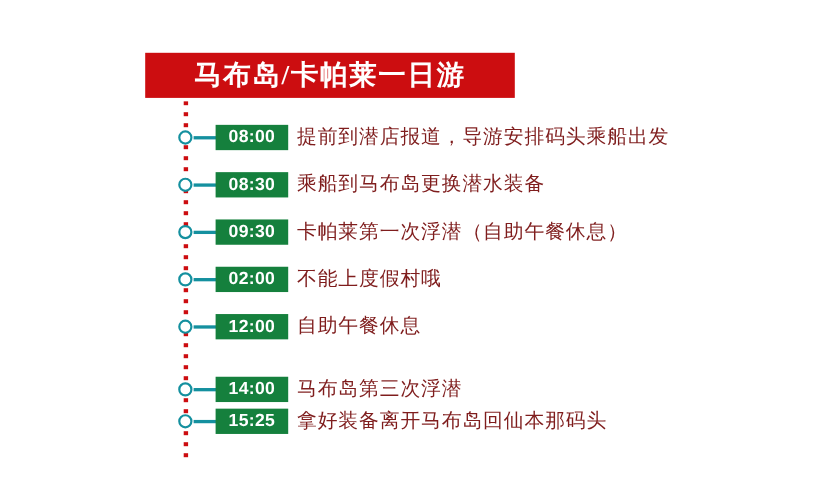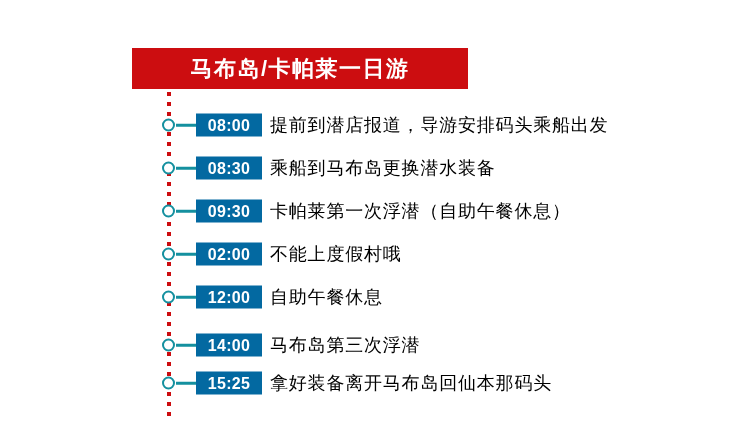--- a/index.html
+++ b/index.html
@@ -25,26 +25,26 @@
     height: 41px;
     background: #cc0d10;
     display: flex;
     align-items: center;
     justify-content: center;
     box-sizing: border-box;
     padding: 0 14px;
   }
   #title-banner .title-text {
     color: #ffffff;
-    font-size: 22px;
+    font-size: 25px;
     font-weight: bold;
     letter-spacing: 1.5px;
     line-height: 1;
     white-space: nowrap;
-    font-family: Liberation Sans, sans-serif;
+    font-family: Liberation Serif, serif;
   }
 
   
   #timeline {
     position: absolute;
     left: 0;
     top: 0;
     width: 750px;
     height: 447px;
   }
@@ -100,38 +100,38 @@
     background: #14909f;
   }
 
   .tl-time {
     position: absolute;
     left: 196px;
     top: 50%;
     transform: translateY(-50%);
     width: 66px;
     height: 23px;
-    background: #0369a1;
+    background: #15803d;
     color: #ffffff;
     font-size: 16px;
     font-weight: bold;
     letter-spacing: 0.3px;
     display: flex;
     align-items: center;
     justify-content: center;
     box-sizing: border-box;
     font-family: "Liberation Sans", "DejaVu Sans", sans-serif;
   }
 
   .tl-desc {
     position: absolute;
     left: 270px;
     top: 50%;
     transform: translateY(-50%);
-    color: #000000;
+    color: #7f1d1d;
     font-size: 18px;
     font-weight: normal;
     letter-spacing: 0.8px;
     white-space: nowrap;
     line-height: 1;
     font-family: "DejaVu Sans", "Liberation Sans", sans-serif;
   }
 </style>
 </head>
 <body>
@@ -171,21 +171,21 @@
     <span class="tl-desc">不能上度假村哦</span>
   </div>
 
   <div class="tl-row" style="top:282px; width:684px;">
     <span class="tl-dot"></span>
     <span class="tl-connector"></span>
     <span class="tl-time">12:00</span>
     <span class="tl-desc">自助午餐休息</span>
   </div>
 
-  <div class="tl-row" style="top:330px; width:750px;">
+  <div class="tl-row" style="top:339px; width:750px;">
     <span class="tl-dot"></span>
     <span class="tl-connector"></span>
     <span class="tl-time">14:00</span>
     <span class="tl-desc">马布岛第三次浮潜</span>
   </div>
 
   <div class="tl-row" style="top:368px; width:750px;">
     <span class="tl-dot"></span>
     <span class="tl-connector"></span>
     <span class="tl-time">15:25</span>

